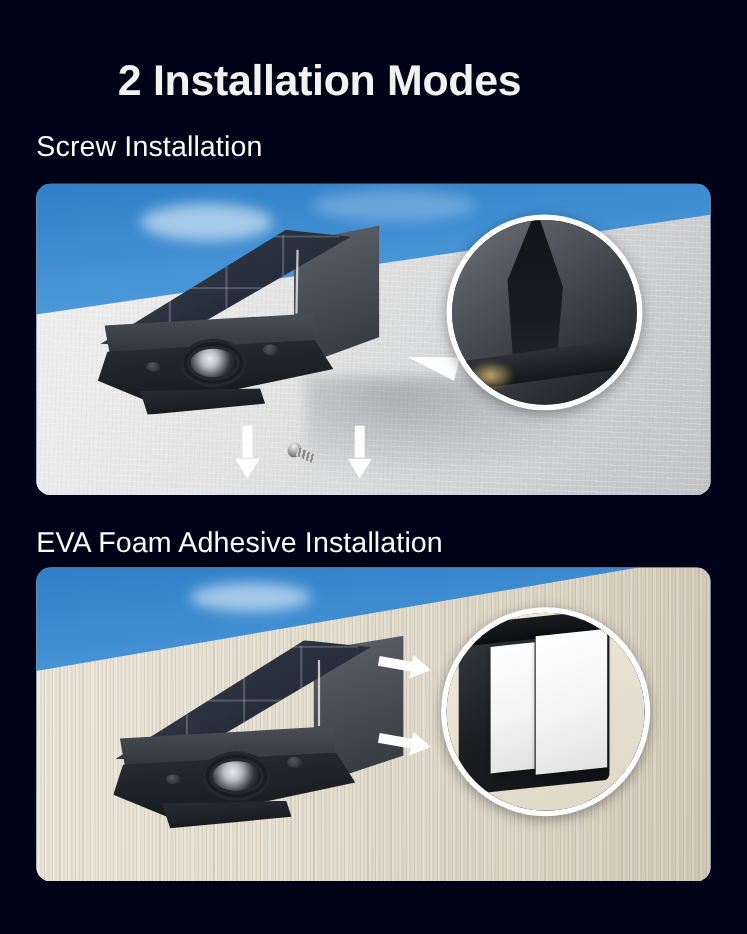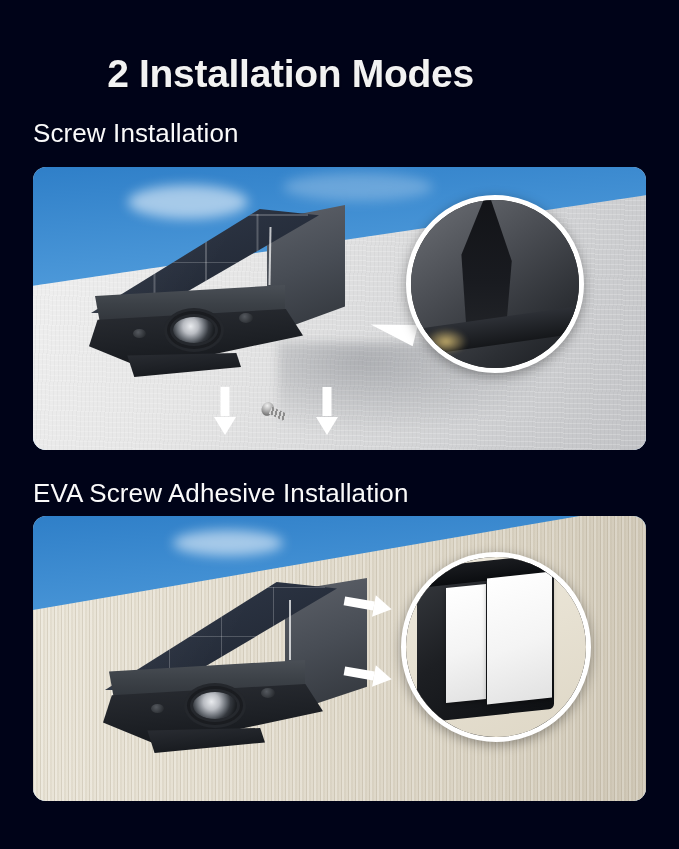--- a/index.html
+++ b/index.html
@@ -298,21 +298,21 @@
 
     <div class="callout" style="left:373px; top:28px; width:178px; height:178px;">
       <div class="co1-bg"></div>
       <div class="co1-wedge"></div>
       <div class="co1-bar"></div>
       <div class="co1-glow"></div>
     </div>
   </div>
 </div>
 
-<div class="section-label" id="label-eva">EVA Screw Adhesive Installation</div>
+<div class="section-label" id="label-eva">EVA Foam Adhesive Installation</div>
 
 <div class="photo-panel" id="panel-eva">
 
   <div class="scene">
 
     <div class="sky"></div>
     <div class="cloud" style="left:140px; top:14px; width:110px; height:26px;"></div>
 
     <div class="wall-wood"></div>
 

